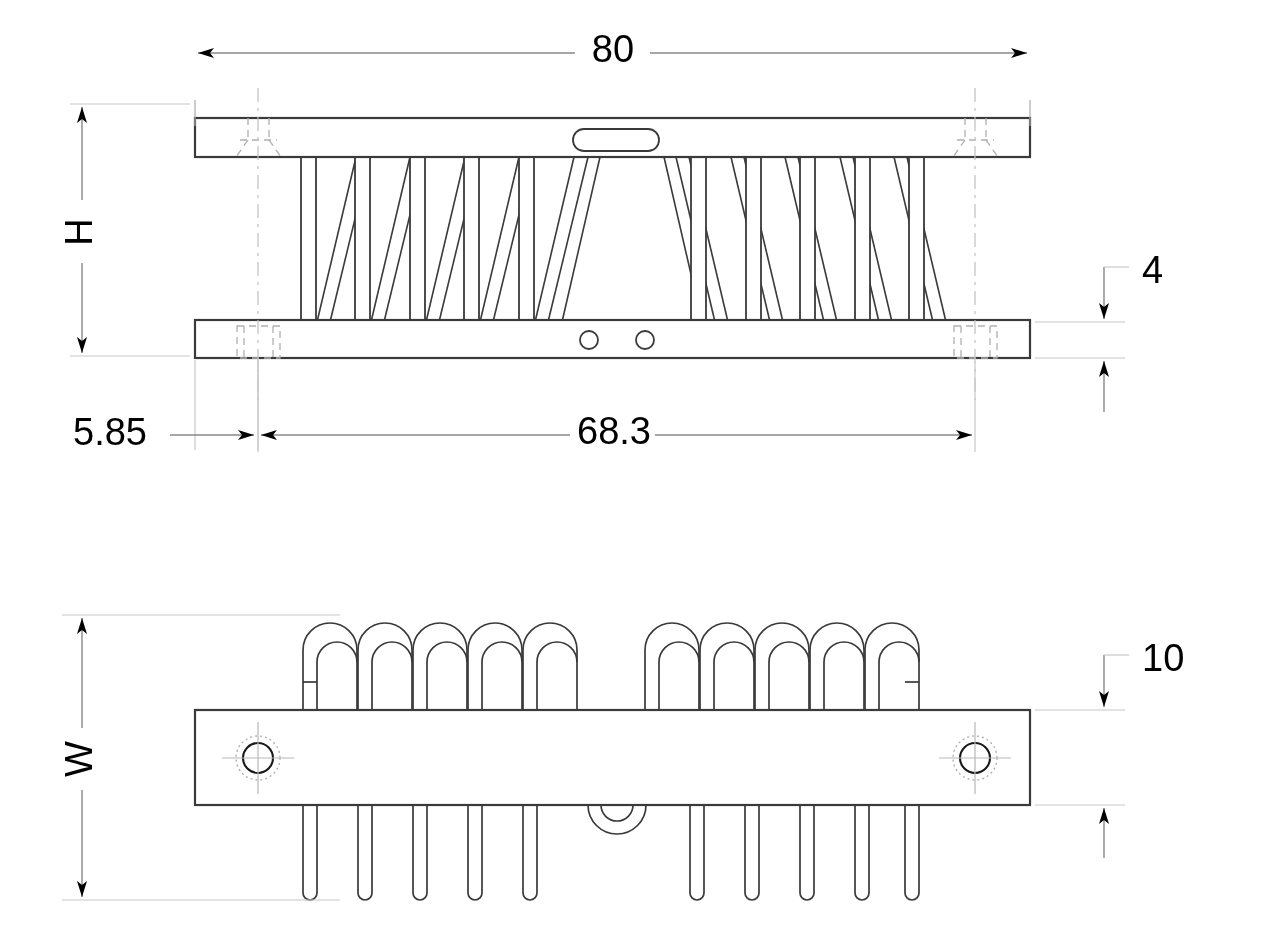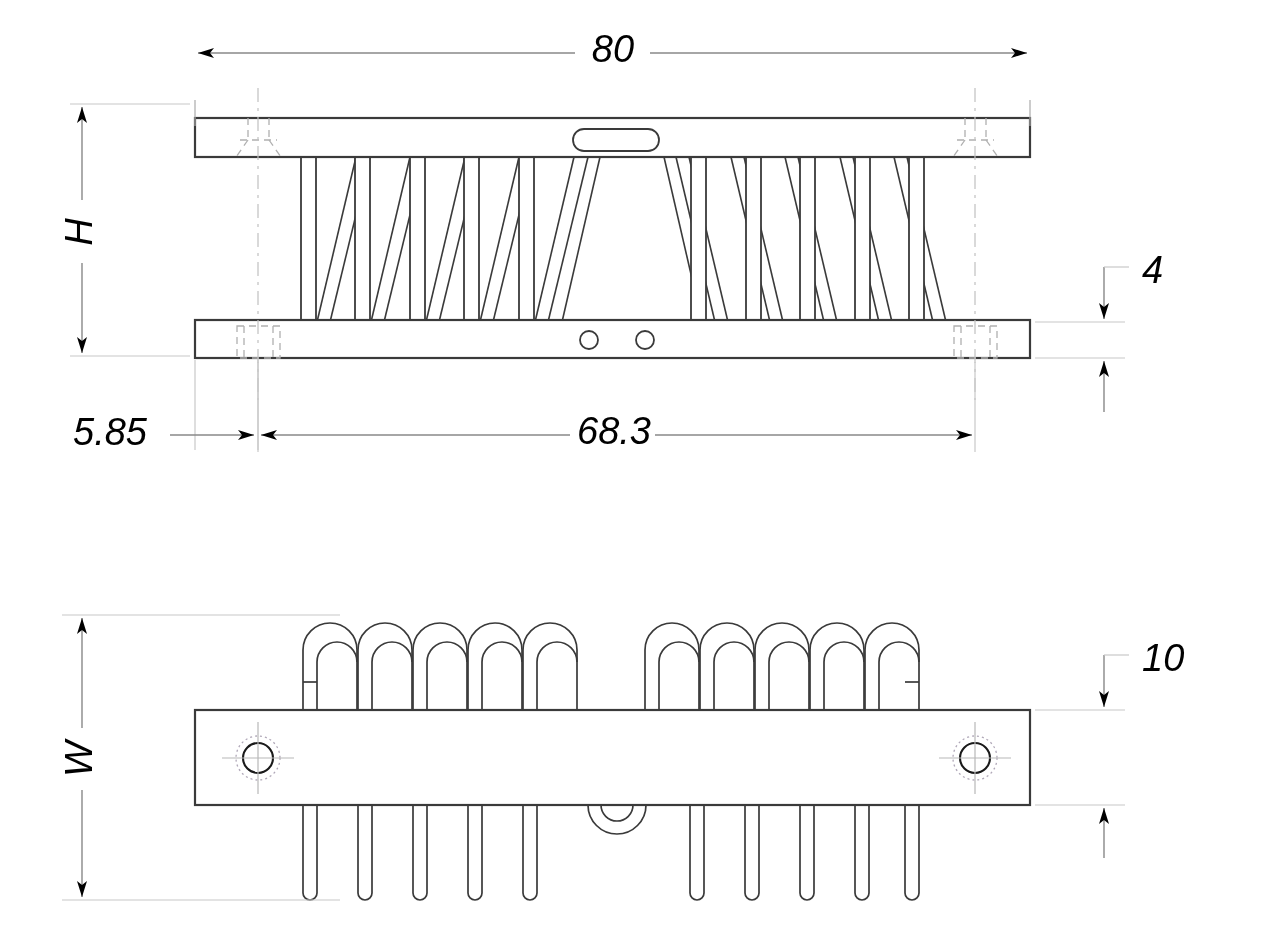--- a/index.html
+++ b/index.html
@@ -10,21 +10,20 @@
   body {
     width: 1280px;
     height: 950px;
     font-family: "Liberation Sans", sans-serif;
     overflow: hidden;
   }
   #drawing-root {
     position: relative;
     width: 1280px;
     height: 684px;
-    font-style: italic;
   }
   svg#cad {
     position: absolute;
     top: 0; left: 0;
     width: 1280px;
     height: 950px;
     display: block;
   }
   .dim-text {
     font-family: "Liberation Sans", sans-serif;

